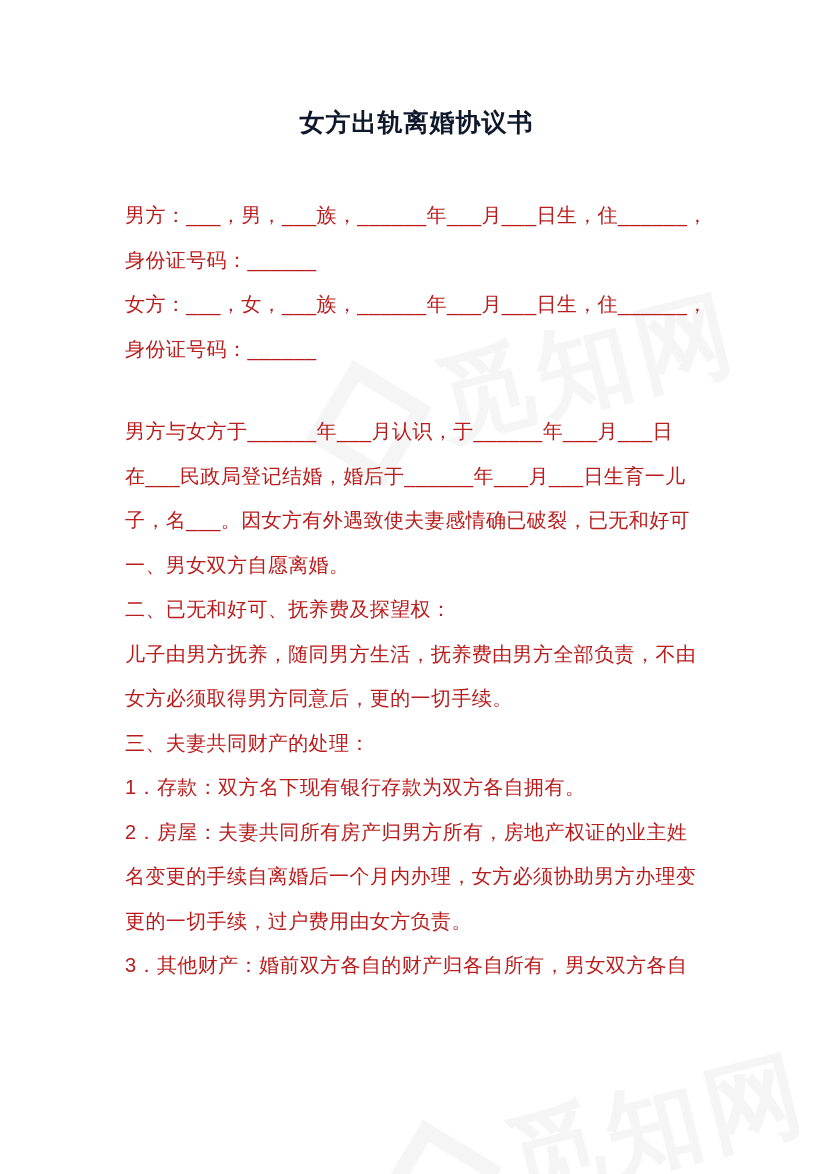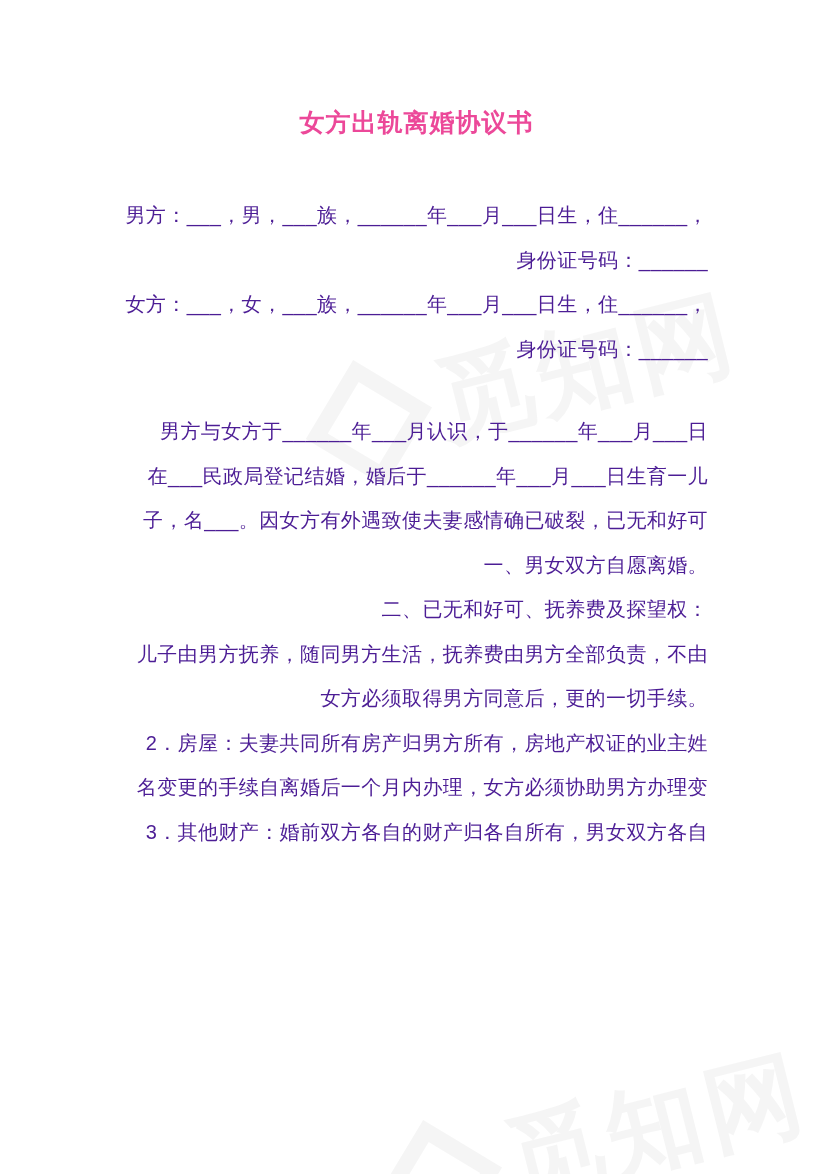--- a/index.html
+++ b/index.html
@@ -19,34 +19,33 @@
   .content {
     position: relative;
     z-index: 2;
     padding: 106px 122px 0 125px;
   }
 
   .doc-title {
     text-align: center;
     font-size: 25px;
     font-weight: bold;
-    color: #ec4899;
+    color: #0f172a;
     letter-spacing: 1px;
   }
 
   .intro-block { margin-top: 54px; }
   .body-block  { margin-top: 38px; }
 
   .line {
     font-size: 20px;
     line-height: 44.5px;
     letter-spacing: 0.4px;
     white-space: nowrap;
-    color: #4c1d95;
-    text-align: right;
+    color: #b91c1c;
   }
 
   
   .watermark {
     position: absolute;
     z-index: 1;
     opacity: 0.055;
     color: #555555;
     transform: rotate(-14deg);
     display: flex;
@@ -96,19 +95,22 @@
     </div>
 
     <div class="body-block">
       <div class="line">男方与女方于______年___月认识，于______年___月___日</div>
       <div class="line">在___民政局登记结婚，婚后于______年___月___日生育一儿</div>
       <div class="line">子，名___。因女方有外遇致使夫妻感情确已破裂，已无和好可</div>
       <div class="line">一、男女双方自愿离婚。</div>
       <div class="line">二、已无和好可、抚养费及探望权：</div>
       <div class="line">儿子由男方抚养，随同男方生活，抚养费由男方全部负责，不由</div>
       <div class="line">女方必须取得男方同意后，更的一切手续。</div>
+      <div class="line">三、夫妻共同财产的处理：</div>
+      <div class="line">1．存款：双方名下现有银行存款为双方各自拥有。</div>
       <div class="line">2．房屋：夫妻共同所有房产归男方所有，房地产权证的业主姓</div>
       <div class="line">名变更的手续自离婚后一个月内办理，女方必须协助男方办理变</div>
+      <div class="line">更的一切手续，过户费用由女方负责。</div>
       <div class="line">3．其他财产：婚前双方各自的财产归各自所有，男女双方各自</div>
     </div>
 
   </div>
 </div>
 
 </body></html>

